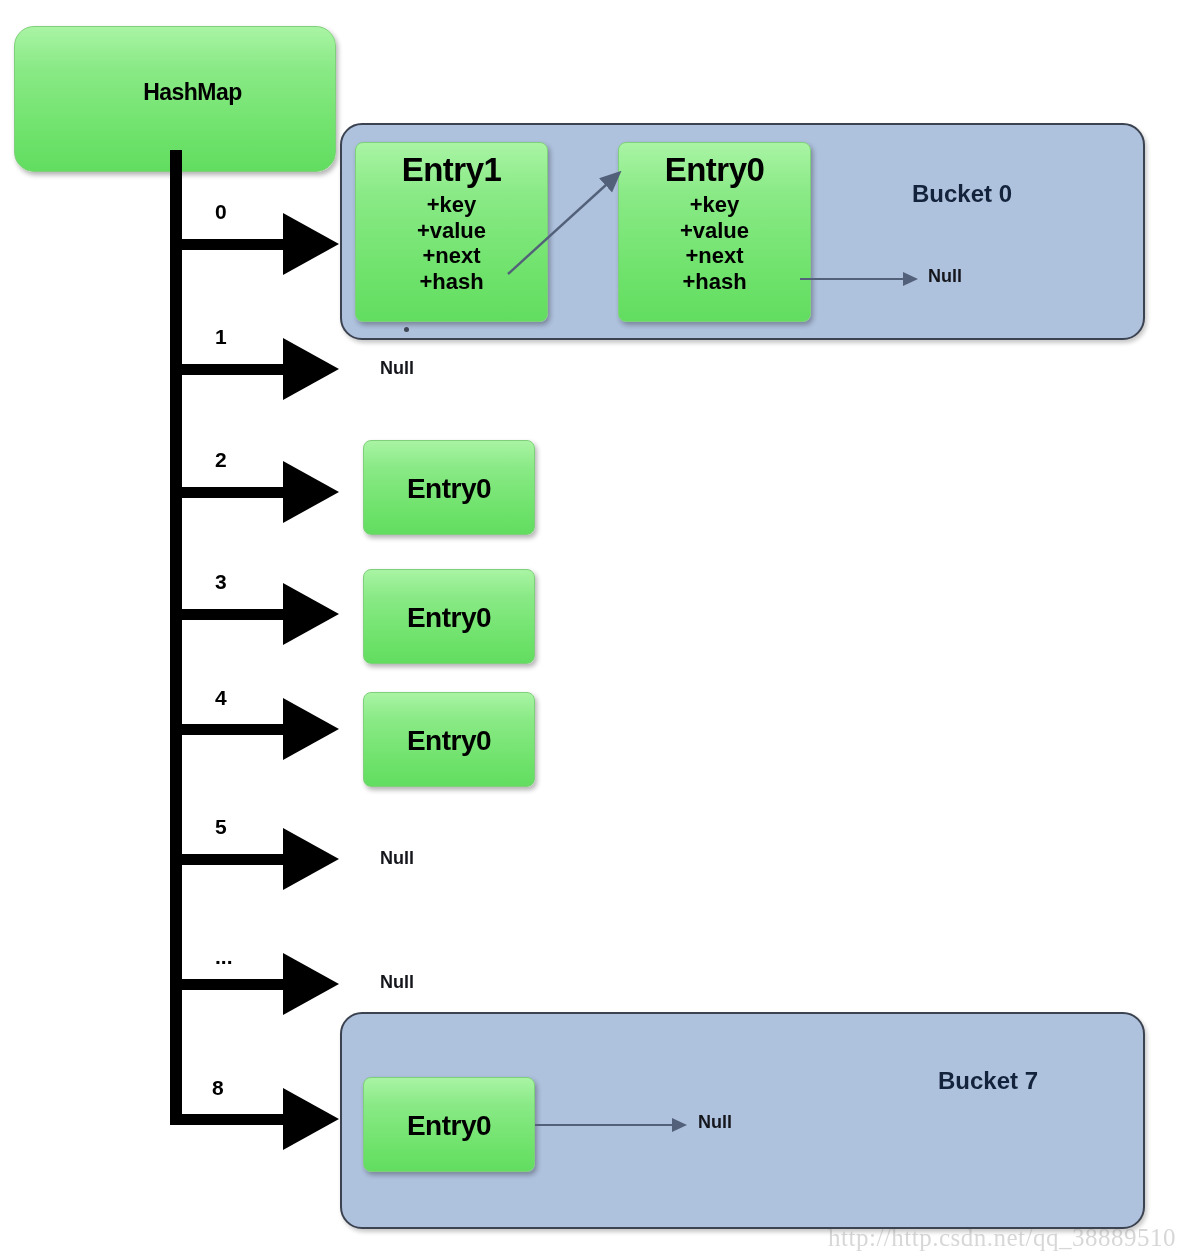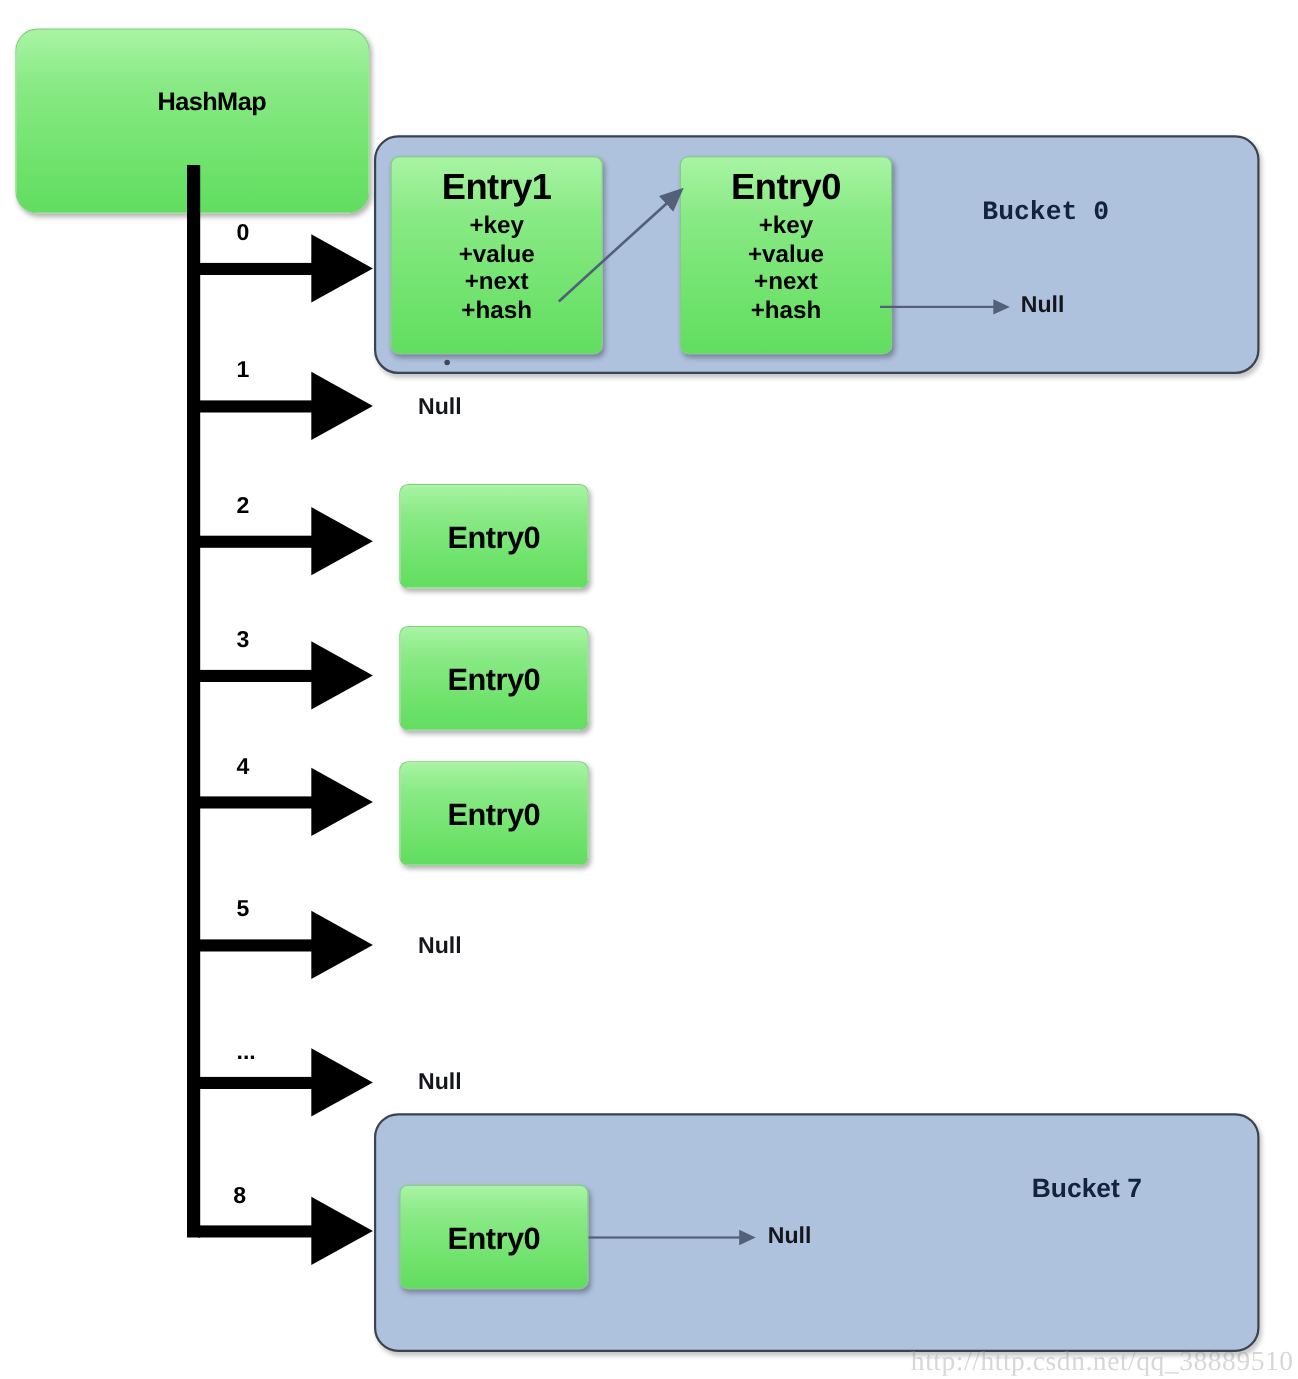--- a/index.html
+++ b/index.html
@@ -39,21 +39,21 @@
     font-weight: bold;
     text-align: center;
     line-height: 1.16;
   }
 
   
   #hashmap-node {
     left: 14px;
     top: 26px;
     width: 322px;
-    height: 168px;
+    height: 146px;
     border-radius: 20px;
     padding-left: 35px;
   }
   #hashmap-node .title {
     font-size: 23px;
     line-height: 130px;
   }
 
   
   .entry-detail {
@@ -138,21 +138,21 @@
   .thin-head {
     position: absolute;
     width: 0;
     height: 0;
     border-top: 7px solid transparent;
     border-bottom: 7px solid transparent;
     border-left: 15px solid #53607a;
   }
   .null-text {
     position: absolute;
-    font-size: 21px;
+    font-size: 18px;
     font-weight: bold;
     color: #14161c;
     white-space: nowrap;
   }
   .dot {
     position: absolute;
     width: 5px;
     height: 5px;
     border-radius: 50%;
     background: #3f4756;
@@ -176,21 +176,21 @@
 <div id="canvas">
 
   <div class="node" id="hashmap-node">
     <div class="title">HashMap</div>
   </div>
 
   <div id="spine"></div>
 
   <div class="bucket" id="bucket0" style="left:340px; top:123px; width:805px; height:217px;">
   </div>
-  <div class="bucket-label" style="left:893px; top:180px;font-family:Liberation Mono, monospace;">Bucket 0</div>
+  <div class="bucket-label" style="left:912px; top:180px;">Bucket 0</div>
 
   <div class="node entry-detail" style="left:355px; top:142px;">
     <div class="title">Entry1</div>
     <div class="fields">
       <div>+key</div>
       <div>+value</div>
       <div>+next</div>
       <div>+hash</div>
     </div>
   </div>

